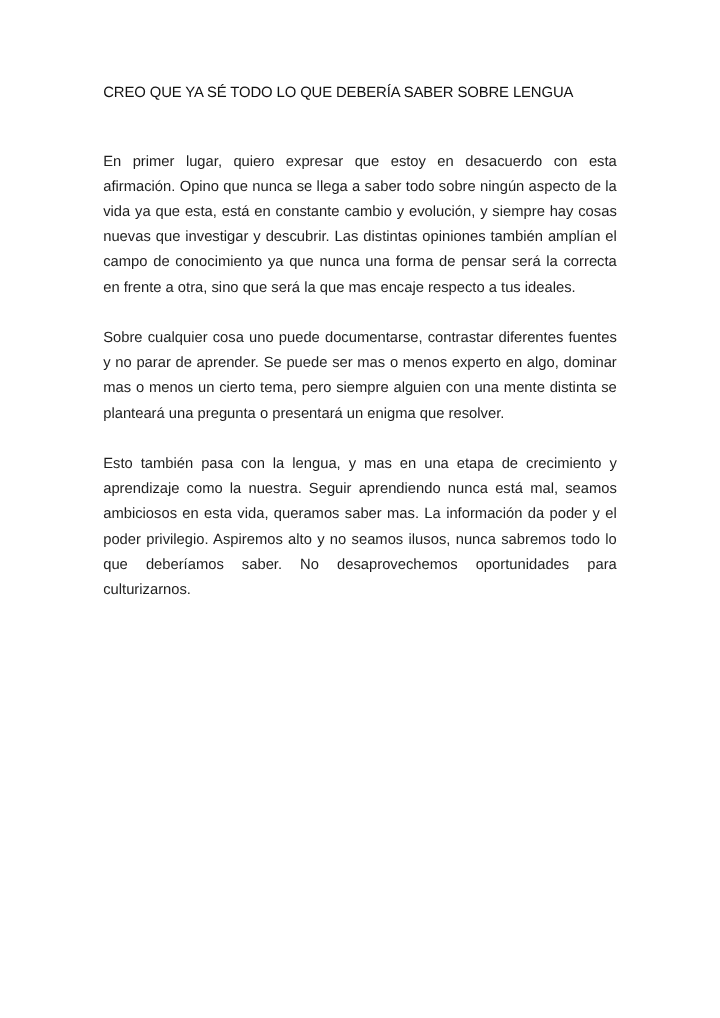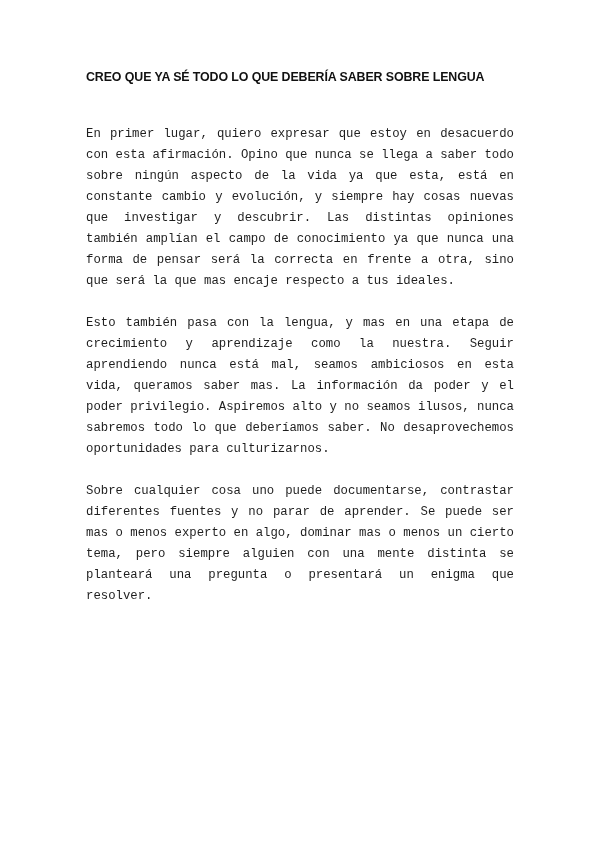--- a/index.html
+++ b/index.html
@@ -21,45 +21,44 @@
     width: 600px;
     height: 848px;
     background: #ffffff;
   }
   .title {
     position: absolute;
     left: 86px;
     top: 70px;
     width: 440px;
     font-size: 12.4px;
-    font-weight: bold;
+    font-weight: normal;
     letter-spacing: -0.1px;
     white-space: nowrap;
     margin: 0;
     color: #111111;
   }
   .body {
     position: absolute;
     left: 86px;
     top: 124px;
     width: 428px;
   }
   .para {
     margin: 0 0 21px 0;
     font-size: 12.3px;
     line-height: 21px;
     text-align: justify;
     text-align-last: left;
     color: #1e1e1e;
-    font-family: Liberation Mono, monospace;
   }
 </style>
 </head>
 <body>
 
 <div class="page">
   <h1 class="title">CREO QUE YA SÉ TODO LO QUE DEBERÍA SABER SOBRE LENGUA</h1>
   <div class="body">
     <p class="para">En primer lugar, quiero expresar que estoy en desacuerdo con esta afirmación. Opino que nunca se llega a saber todo sobre ningún aspecto de la vida ya que esta, está en constante cambio y evolución, y siempre hay cosas nuevas que investigar y descubrir. Las distintas opiniones también amplían el campo de conocimiento ya que nunca una forma de pensar será la correcta en frente a otra, sino que será la que mas encaje respecto a tus ideales.</p>
+    <p class="para">Sobre cualquier cosa uno puede documentarse, contrastar diferentes fuentes y no parar de aprender. Se puede ser mas o menos experto en algo, dominar mas o menos un cierto tema, pero siempre alguien con una mente distinta se planteará una pregunta o presentará un enigma que resolver.</p>
     <p class="para">Esto también pasa con la lengua, y mas en una etapa de crecimiento y aprendizaje como la nuestra. Seguir aprendiendo nunca está mal, seamos ambiciosos en esta vida, queramos saber mas. La información da poder y el poder privilegio. Aspiremos alto y no seamos ilusos, nunca sabremos todo lo que deberíamos saber. No desaprovechemos oportunidades para culturizarnos.</p>
-    <p class="para">Sobre cualquier cosa uno puede documentarse, contrastar diferentes fuentes y no parar de aprender. Se puede ser mas o menos experto en algo, dominar mas o menos un cierto tema, pero siempre alguien con una mente distinta se planteará una pregunta o presentará un enigma que resolver.</p>
   </div>
 </div>
 
 </body></html>

